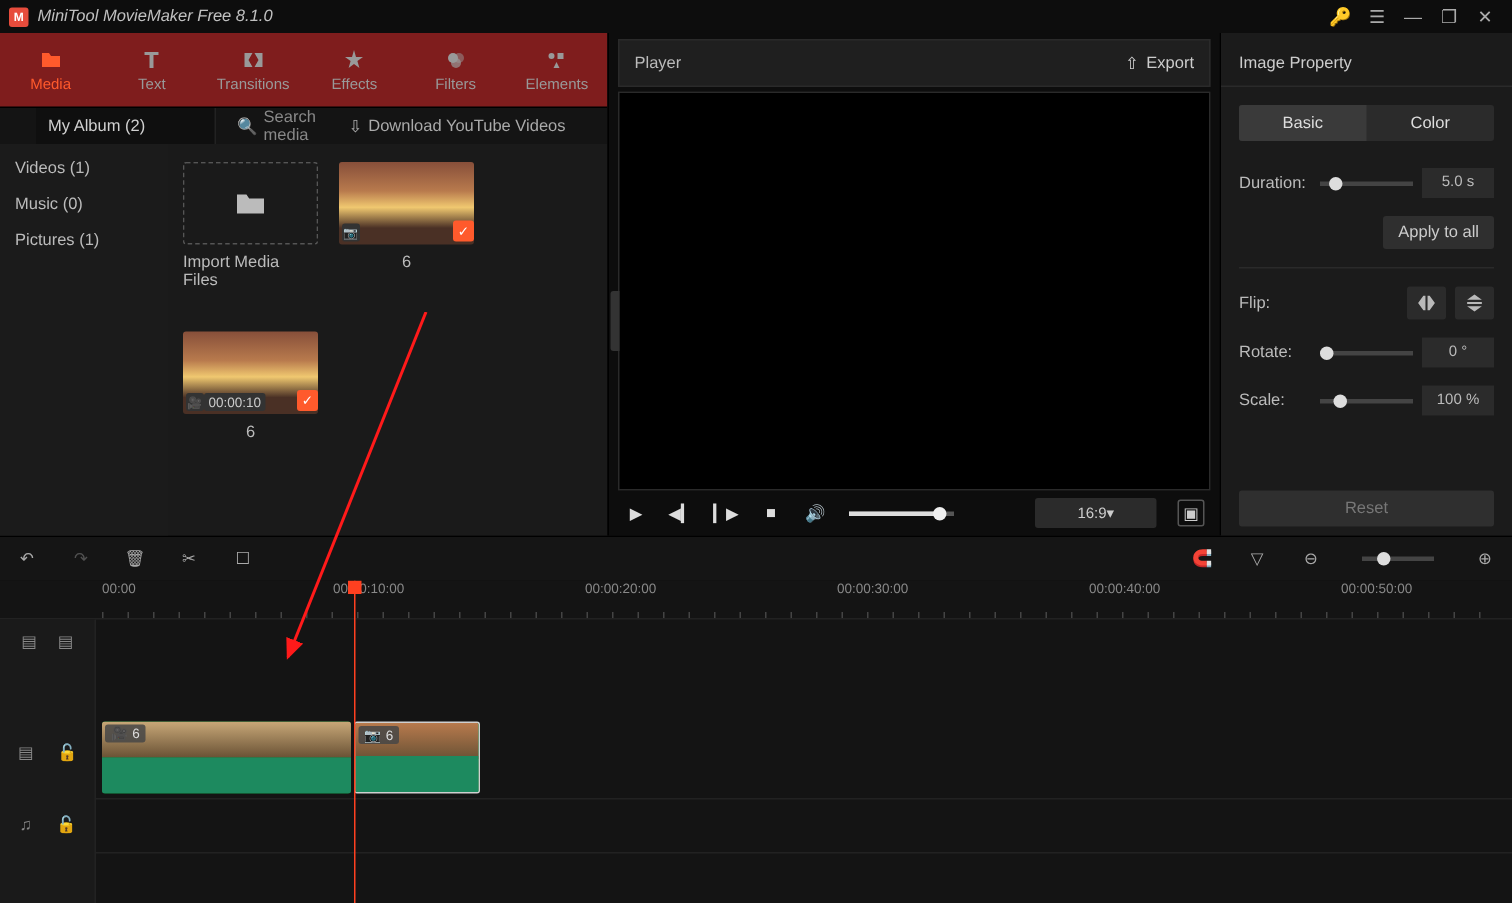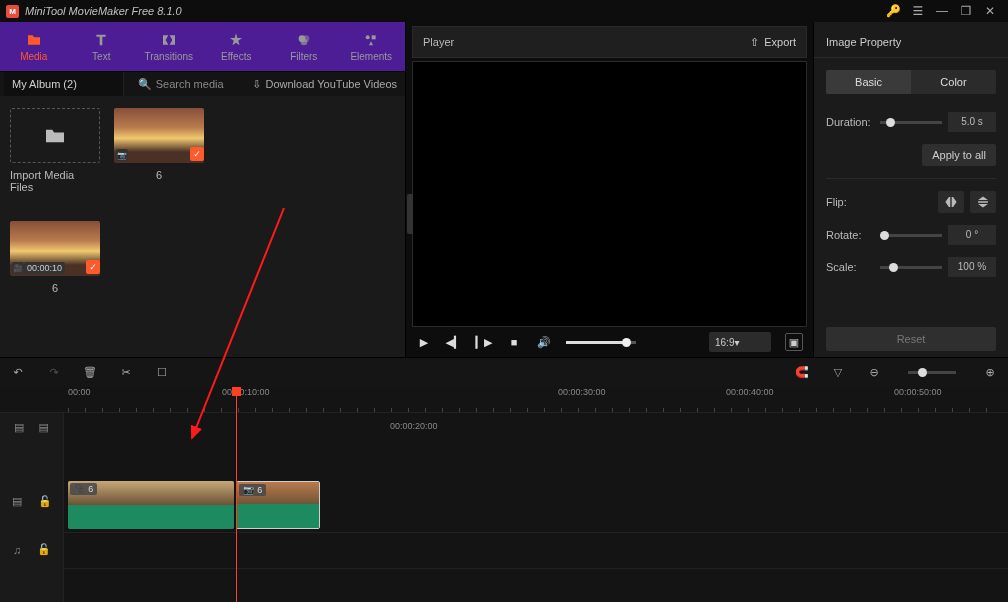--- a/index.html
+++ b/index.html
@@ -7,25 +7,25 @@
   .titlebar { height: 22px; background: #0d0d0d; display: flex; align-items: center; padding: 0 6px; }
   .titlebar .app-icon { width: 13px; height: 13px; background: #e74c3c; border-radius: 2px; margin-right: 6px; display:flex;align-items:center;justify-content:center;color:#fff;font-size:8px;font-weight:bold; }
   .titlebar .title { color: #c0c0c0; font-size: 11px; font-style: italic; }
   .titlebar .spacer { flex: 1; }
   .titlebar .win-btn { width: 24px; text-align: center; color: #aaa; font-size: 12px; cursor: pointer; }
   .key-icon { color: #e6b800; }
 
   .main { display: flex; height: 335px; }
   
   .tool-col { width: 405px; background: #1a1a1a; display: flex; flex-direction: column; }
-  .tabs { height: 50px; display: flex; background: #4c1d95; border-bottom:1px solid #000; }
+  .tabs { height: 50px; display: flex; background: #7f1d1d; border-bottom:1px solid #000; }
   .tab { flex: 1; display:flex; flex-direction:column; align-items:center; justify-content:center; gap:3px; color:#999; cursor:pointer; font-size:10px; }
   .tab.active { color:#ff5a2c; }
   .tab svg { width:16px; height:16px; }
-  .mediabar { height: 24px; display:flex; align-items:center; padding:0 4px; gap:8px; background:#141414; }
+  .mediabar { height: 24px; display:flex; align-items:center; padding:0 24px; gap:8px; background:#141414; }
   .mediabar .left { flex:0 0 120px; color:#d0d0d0; background:#0f0f0f; height:100%; display:flex; align-items:center; padding-left:8px; border-right:1px solid #222; }
   .mediabar .search { flex:1; color:#888; display:flex; align-items:center; gap:4px; padding-left:6px; }
   .mediabar .download { color:#aaa; display:flex; align-items:center; gap:4px; padding-right:4px; }
   .media-body { flex:1; display:flex; }
   .sidebar { width: 112px; background:#1b1b1b; padding-top:4px; }
   .sidebar-item { padding:6px 10px; color:#bbb; cursor:pointer; font-size:11px; }
   .thumb-area { flex:1; padding:12px 10px 10px 10px; display:flex; gap:14px; flex-wrap:wrap; align-content:flex-start; }
   .thumb-card { width:90px; display:flex; flex-direction:column; align-items:center; gap:6px; font-size:11px; color:#bbb; }
   .thumb-box { width:90px; height:55px; border-radius:2px; position:relative; }
   .thumb-import { border:1px dashed #555; display:flex; align-items:center; justify-content:center; }
@@ -47,21 +47,21 @@
   .p-track .knob { position:absolute; top:2px; left:44%; width:10px; height:10px; border-radius:50%; background:#fff; margin-left:-5px; }
   .p-track .times { position:absolute; right:0; top:-2px; font-size:11px; }
   .p-track .cur{ color:#ff5a2c; }
   .p-track .tot{ color:#ccc; }
   .p-controls { height:30px; display:flex; align-items:center; gap:14px; padding:0 4px; }
   .p-controls .ctrl { color:#ddd; cursor:pointer; display:flex;align-items:center;justify-content:center;width:16px;height:16px;}
   .p-controls .vol-bar { width:70px; height:3px; background:#555; position:relative; }
   .p-controls .vol-bar .vol-fg{position:absolute;left:0;top:0;height:100%;width:85%;background:#ddd;}
   .p-controls .vol-bar .vol-knob{position:absolute;left:85%;top:-3px;width:9px;height:9px;border-radius:50%;background:#eee;margin-left:-4px;}
   .p-controls .spacer{flex:1;}
-  .aspect { width:62px; height:20px; background:#2b2b2b; display:flex; align-items:center; justify-content:flex-start; padding:0 6px; color:#ccc; font-size:10px; border-radius:2px;}
+  .aspect { width:81px; height:20px; background:#2b2b2b; display:flex; align-items:center; justify-content:center; padding:0 6px; color:#ccc; font-size:10px; border-radius:2px;}
   .full-btn{width:18px;height:18px;border:1px solid #555;display:flex;align-items:center;justify-content:center;color:#ccc;border-radius:2px;}
 
   
   .prop-col { width:195px; background:#1b1b1b; border-left:1px solid #000; padding:4px 0 0 0; display:flex;flex-direction:column;}
   .prop-head { height:32px; display:flex; align-items:center; padding:0 12px; font-size:11px; color:#ccc; border-bottom:1px solid #2a2a2a; }
   .prop-tabs { display:flex; margin:12px; height:24px; background:#2b2b2b; border-radius:2px; overflow:hidden;}
   .prop-tab { flex:1; display:flex;align-items:center;justify-content:center;font-size:11px;color:#ddd;cursor:pointer;}
   .prop-tab.active { background:#3a3a3a; }
   .prop-row { display:flex; align-items:center; padding:6px 12px; font-size:11px; color:#bbb; gap:6px;}
   .prop-row .label { width:48px; }
@@ -170,20 +170,25 @@
       <div class="search">
         <span>🔍</span>
         <span>Search media</span>
       </div>
       <div class="download">
         <span>⇩</span>
         <span>Download YouTube Videos</span>
       </div>
     </div>
     <div class="media-body">
+      <div class="sidebar">
+        <div class="sidebar-item">Videos (1)</div>
+        <div class="sidebar-item">Music (0)</div>
+        <div class="sidebar-item">Pictures (1)</div>
+      </div>
       <div class="thumb-area">
         <div class="thumb-card">
           <div class="thumb-box thumb-import">
             <svg width="22" height="18" viewBox="0 0 24 20" fill="#bbb">
                 <path d="M2 3h7l2 3h11v11H2z"></path>
               </svg>
           </div>
           <span>Import Media Files</span>
         </div>
         <div class="thumb-card">
@@ -301,21 +306,21 @@
   <div class="zoom-slider">
       <div class="zk"></div>
     </div>
   <div class="tbtn">⊕</div>
 </div>
 
 <div class="timeline">
   <div class="tl-ruler" id="ruler">
       <div class="tick" style="left: 68px;">00:00</div>
       <div class="tick" style="left: 222px;">00:00:10:00</div>
-      <div class="tick" style="left: 390px; margin-top: 34px;">00:00:20:00</div>
+      <div class="tick" style="left: 390px;">00:00:20:00</div>
       <div class="tick" style="left: 558px;">00:00:30:00</div>
       <div class="tick" style="left: 726px;">00:00:40:00</div>
       <div class="tick" style="left: 894px;">00:00:50:00</div>
       <div class="minor" style="left: 68px;"></div>
       <div class="minor" style="left: 85px;"></div>
       <div class="minor" style="left: 102px;"></div>
       <div class="minor" style="left: 119px;"></div>
       <div class="minor" style="left: 136px;"></div>
       <div class="minor" style="left: 153px;"></div>
       <div class="minor" style="left: 170px;"></div>

